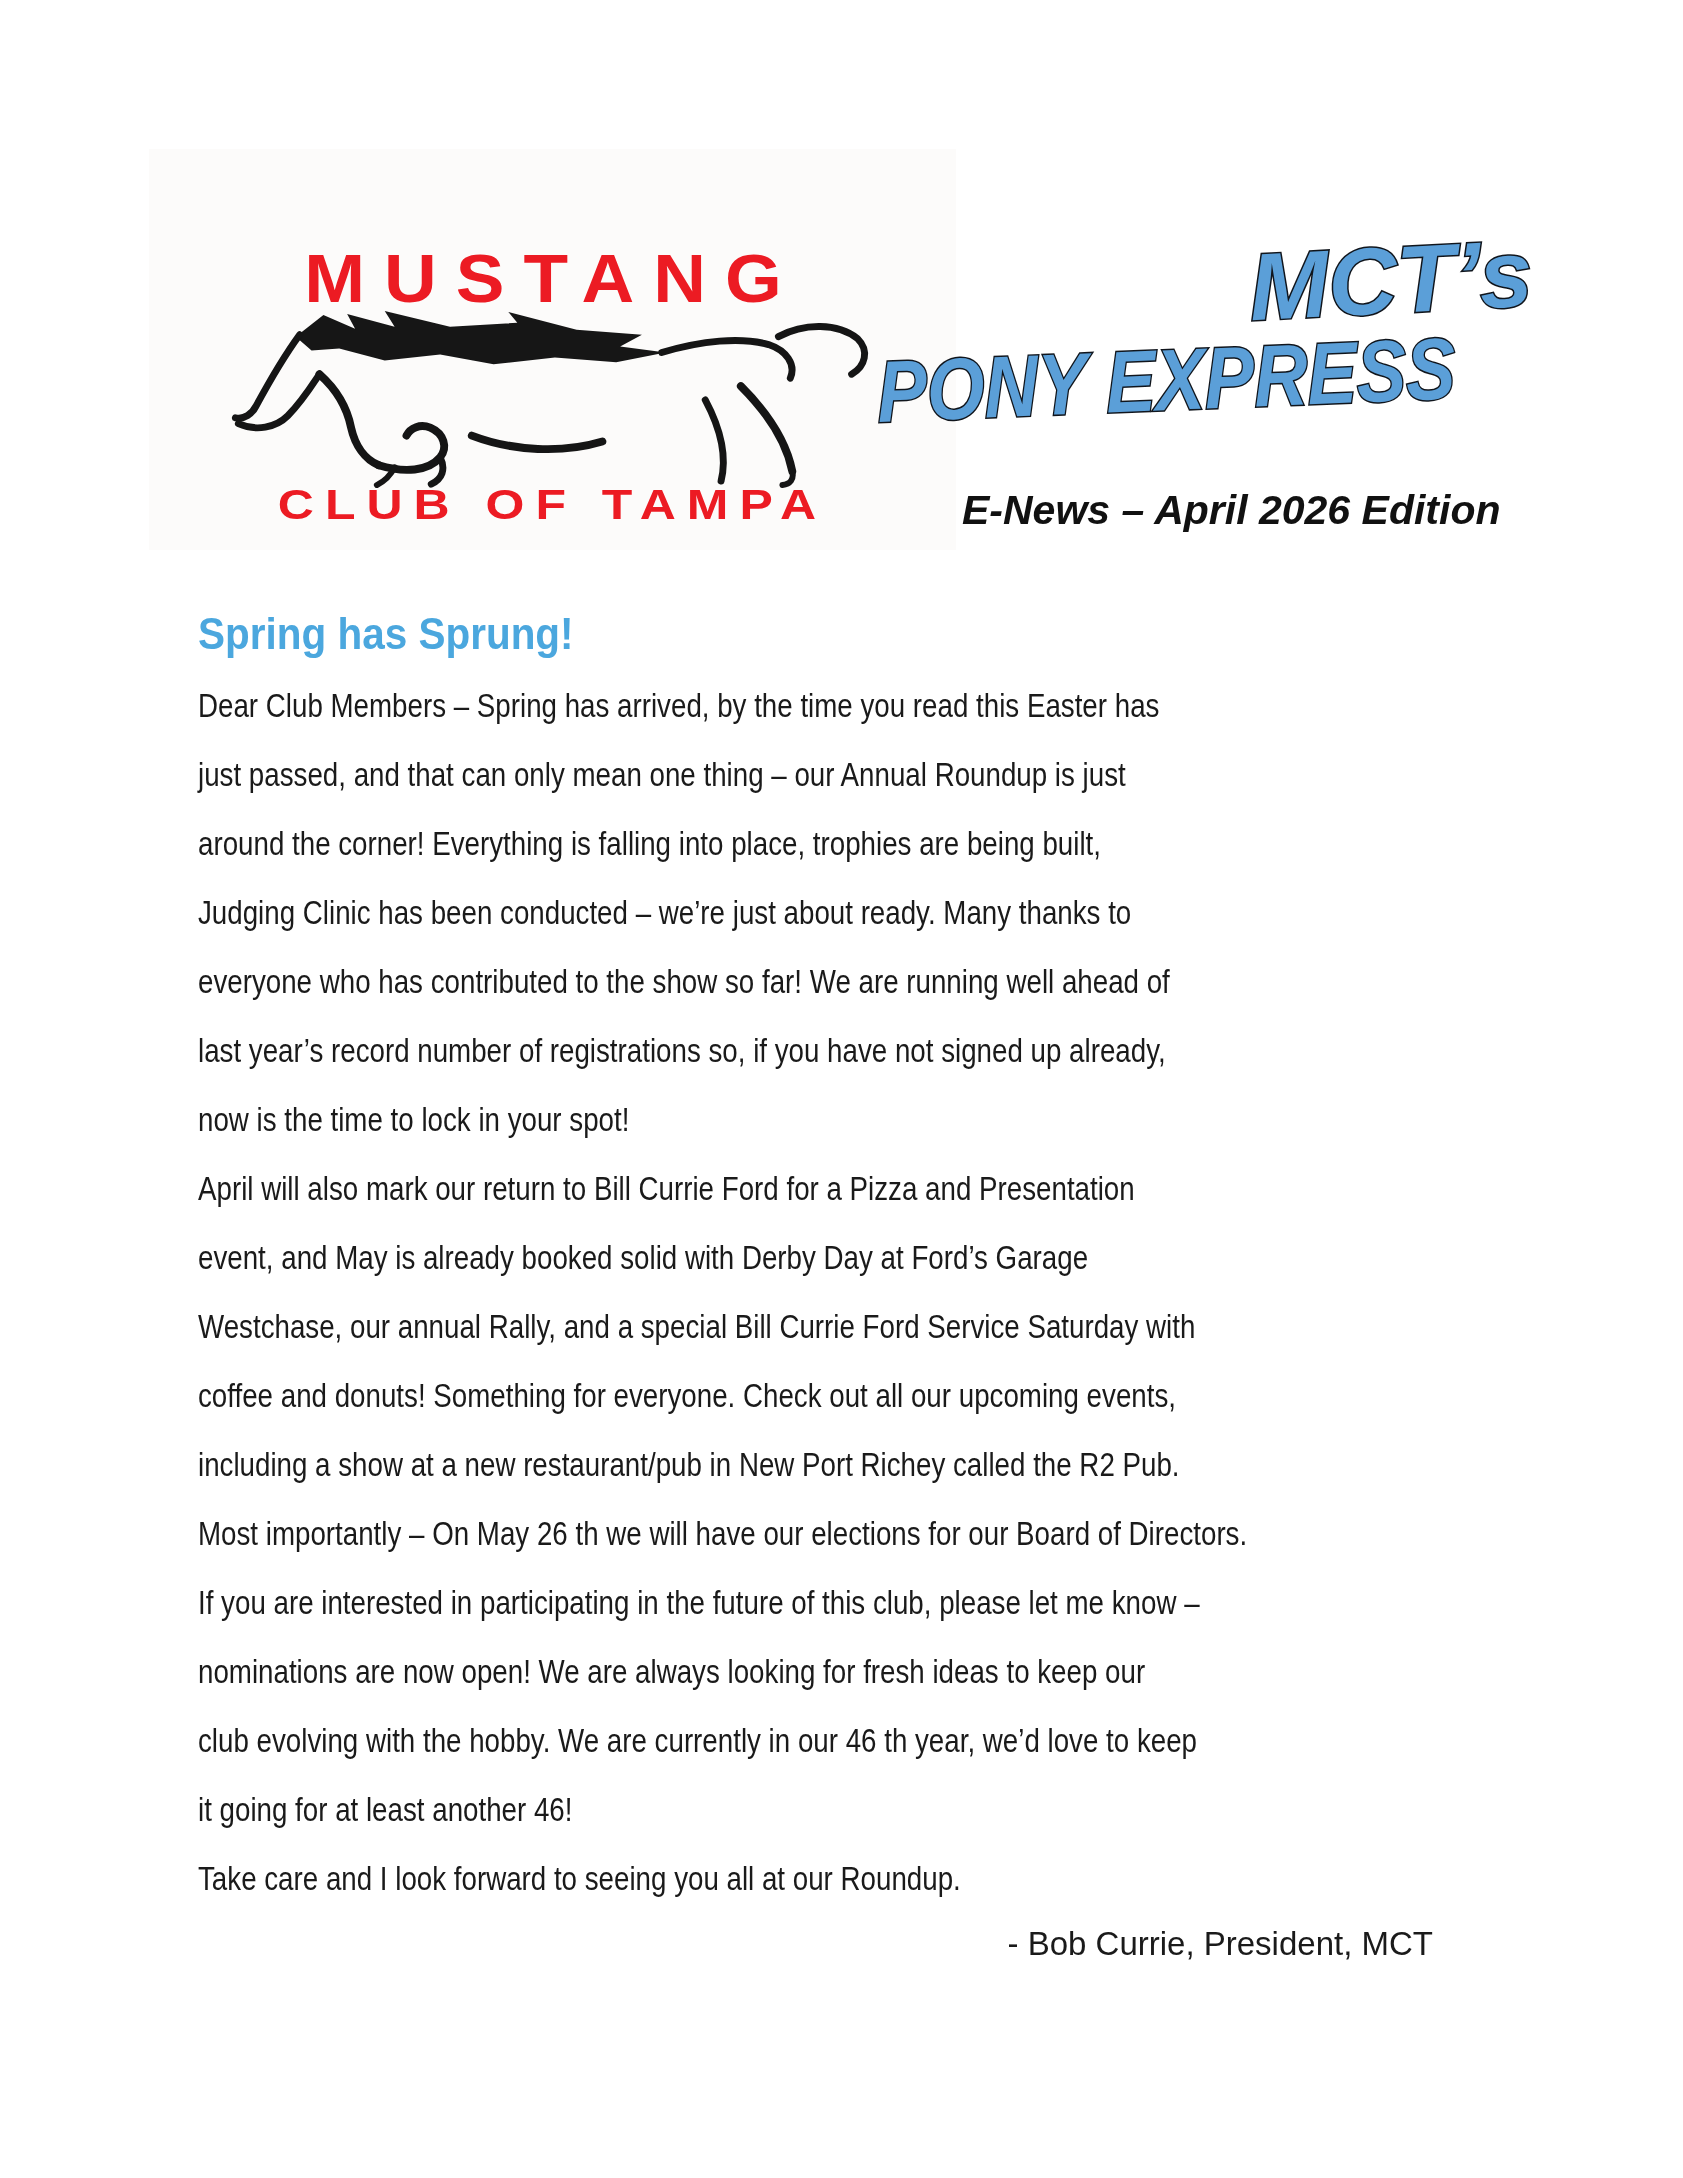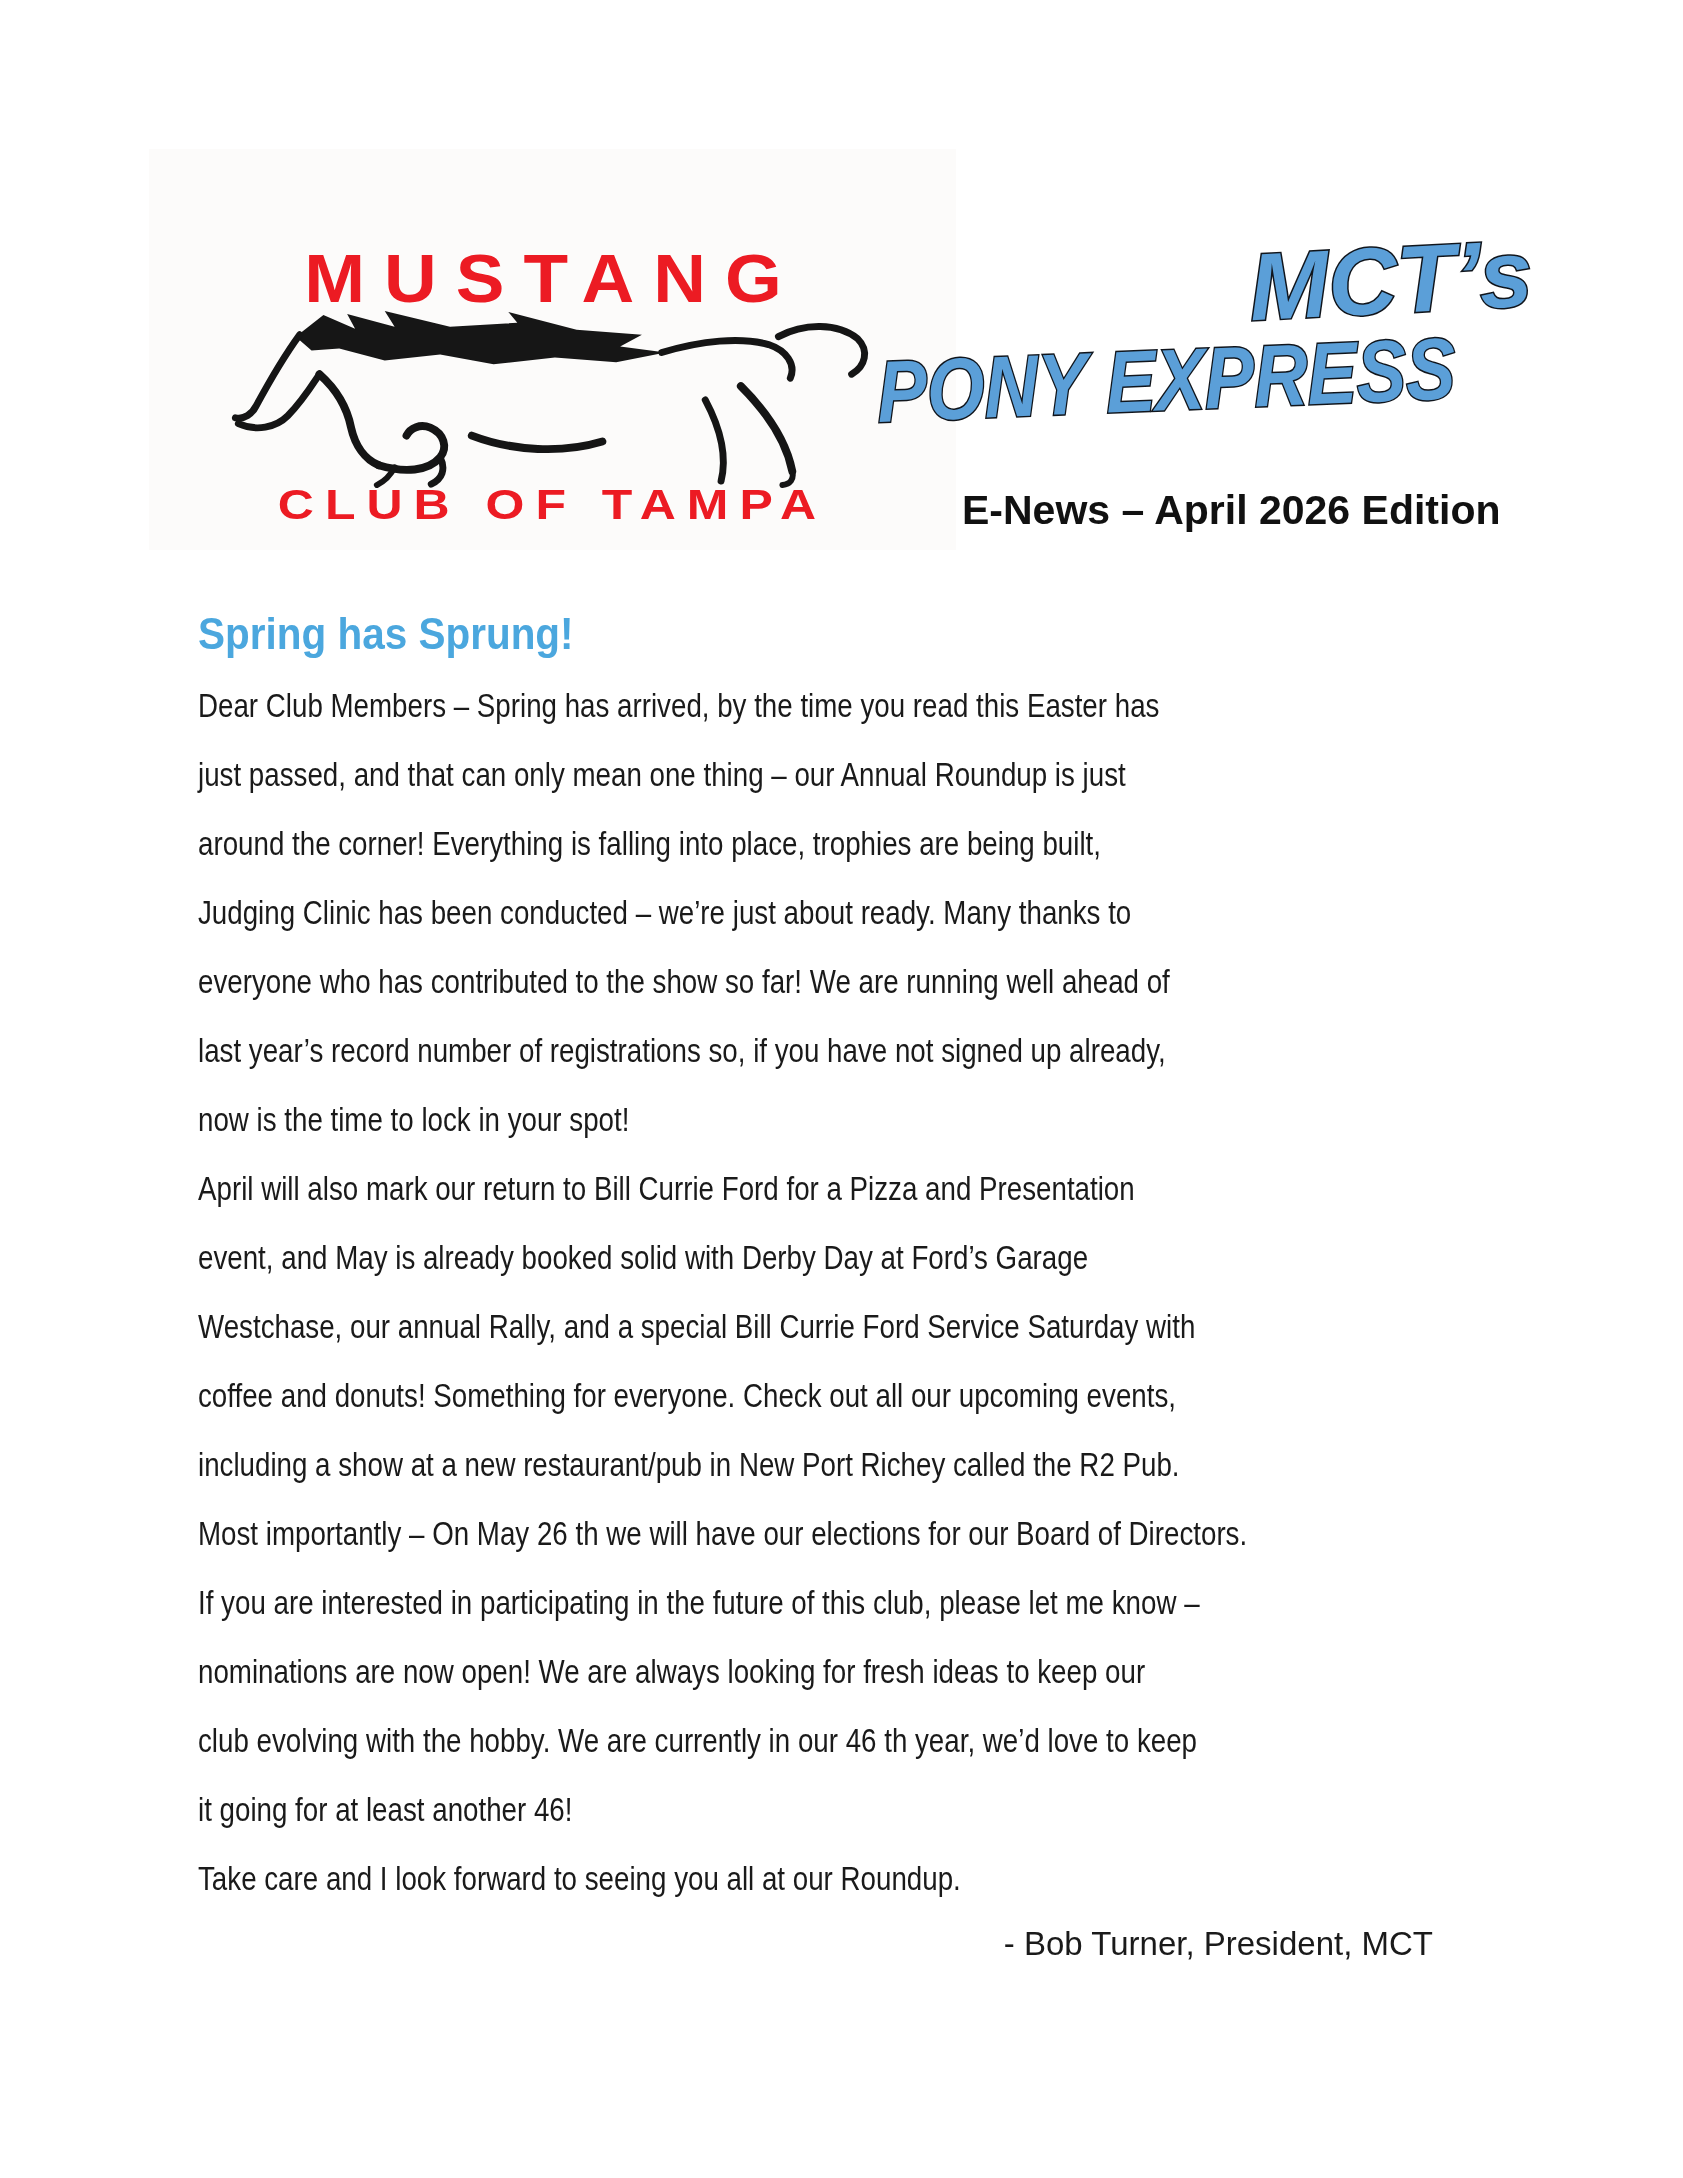--- a/index.html
+++ b/index.html
@@ -57,21 +57,21 @@
     transform:rotate(-3deg);
   }
   .wordart-pony {
     left:876px; top:342px;
     font-size:87px;
     transform:scaleX(0.85) rotate(-2deg);
     transform-origin:left top;
   }
   .edition {
     position:absolute; left:962px; top:487px;
-    font-size:41px; font-weight:bold; 
+    font-size:41px; font-weight:bold; font-style:italic;
     color:#111111;
     white-space:nowrap;
   }
 
   
   .heading {
     position:absolute; left:198px; top:609px;
     font-size:44px; font-weight:bold;
     color:#4ba7de;
     transform:scaleX(0.92);
@@ -145,16 +145,16 @@
     <div class="body-line">coffee and donuts! Something for everyone. Check out all our upcoming events,</div>
     <div class="body-line">including a show at a new restaurant/pub in New Port Richey called the R2 Pub.</div>
     <div class="body-line">Most importantly – On May 26 th we will have our elections for our Board of Directors.</div>
     <div class="body-line">If you are interested in participating in the future of this club, please let me know –</div>
     <div class="body-line">nominations are now open! We are always looking for fresh ideas to keep our</div>
     <div class="body-line">club evolving with the hobby. We are currently in our 46 th year, we’d love to keep</div>
     <div class="body-line">it going for at least another 46!</div>
     <div class="body-line">Take care and I look forward to seeing you all at our Roundup.</div>
   </div>
 
-  <div class="signature">- Bob Turner, President, MCT</div>
+  <div class="signature">- Bob Currie, President, MCT</div>
 
 </div>
 
 
 </body></html>

